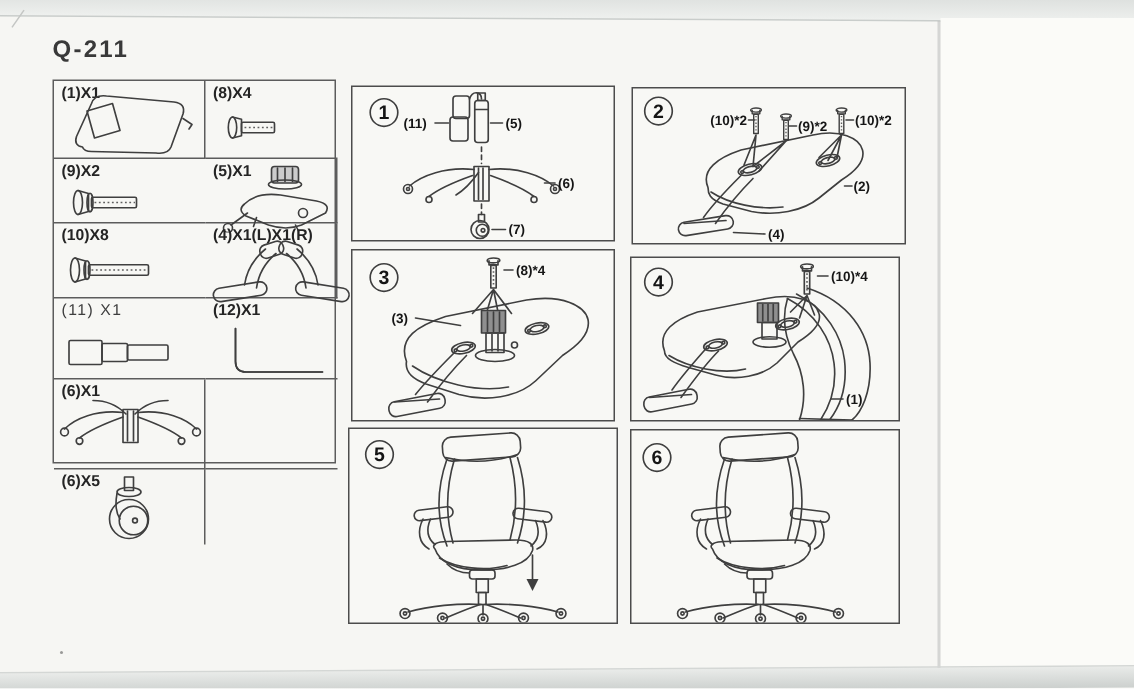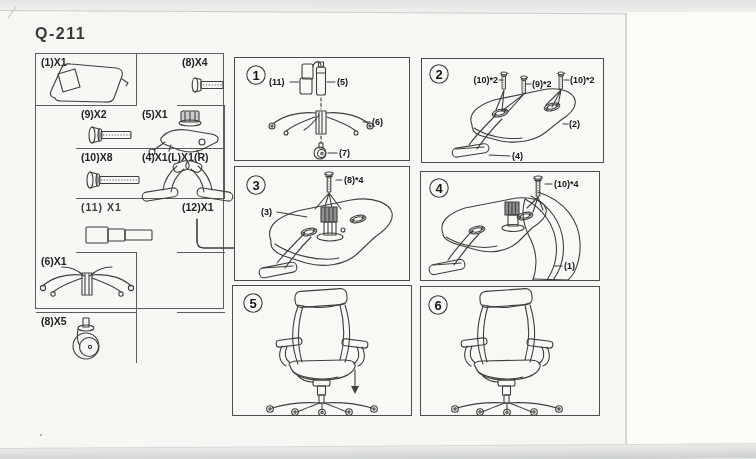--- a/index.html
+++ b/index.html
@@ -21,24 +21,24 @@
 
   .doc-title{position:absolute;left:35px;top:25px;font-size:16px;font-weight:bold;
       color:#393939;letter-spacing:1.5px;}
 
   
   .parts-table{position:absolute;left:35px;top:53px;width:189px;height:256px;
       display:grid;grid-template-columns:101px 88px;
       grid-template-rows:52px 43px 50px 54px 60px 50px 51px;
       border:1px solid #5c5c5c;background:#f7f7f4;box-sizing:border-box;}
   .cell{position:relative;border-right:1px solid #5c5c5c;border-bottom:1px solid #5c5c5c;box-sizing:border-box;}
-  .cell.last-col{border-right:none;margin-left:40px;}
+  .cell.last-col{border-right:none;}
   .cell.last-row{border-bottom:none;}
   .plabel{position:absolute;top:2px;left:5px;font-size:10.5px;font-weight:bold;color:#242424;white-space:nowrap;}
-  .plabel.thin{font-weight:bold;color:#3e3e3e;letter-spacing:1px;}
+  .plabel.thin{font-weight:normal;color:#3e3e3e;letter-spacing:1px;}
   .cell svg{position:absolute;}
 
   
   .panel{position:absolute;border:1px solid #4c4c4c;background:#f8f8f5;box-sizing:border-box;}
   .panel svg{position:absolute;left:0;top:0;}
 
   
   svg .ln, svg path, svg rect, svg circle, svg ellipse, svg line, svg polyline{
       fill:none;stroke:#3f3f3f;stroke-width:1.1;stroke-linecap:round;stroke-linejoin:round;}
   svg .thread{stroke:#5f5f5f;stroke-linecap:butt;}
@@ -167,21 +167,21 @@
         <path d="M46,15 C40,9 32,6 24,6 M52,15 C58,9 66,6 74,6"></path>
         <circle cx="5" cy="27" r="2.6"></circle>
           <circle cx="93" cy="27" r="2.6"></circle>
         <circle cx="15" cy="33" r="2.2"></circle>
           <circle cx="83" cy="33" r="2.2"></circle>
       </svg>
     </div>
     <div class="cell last-col"></div>
 
     <div class="cell last-row">
-      <div class="plabel">(8)X5</div>
+      <div class="plabel">(6)X5</div>
       <svg style="left:26px;top:3px" width="48" height="47" viewBox="0 0 48 47">
         <rect x="21" y="2" width="6" height="9"></rect>
         <ellipse cx="24" cy="12" rx="8" ry="3"></ellipse>
         <path d="M16,13 Q14,24 18,30"></path>
         <circle cx="24" cy="30" r="13"></circle>
         <circle cx="27" cy="31" r="9.5"></circle>
         <circle cx="28" cy="31" r="1.6"></circle>
       </svg>
     </div>
     <div class="cell last-col last-row"></div>

